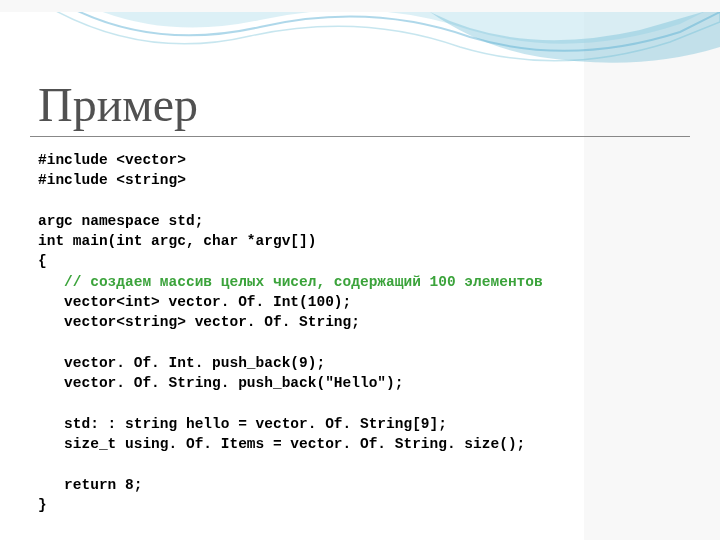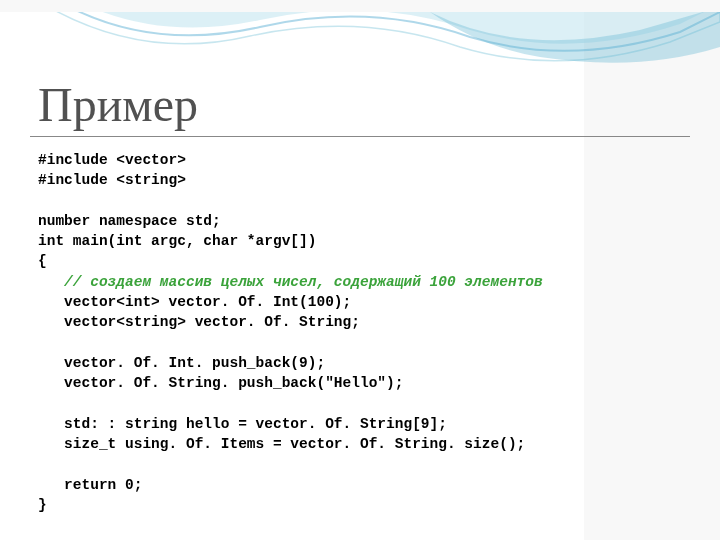--- a/index.html
+++ b/index.html
@@ -48,49 +48,49 @@
       position: absolute;
       top: 138px;
       left: 38px;
       font-family: "Courier New", monospace;
       font-size: 14.5px;
       font-weight: bold;
       line-height: 1.4;
       color: #000;
       white-space: pre;
     }
-    .comment { color: #3ba33b; font-style: italic; font-weight: bold; }
+    .comment { color: #3ba33b; font-weight: bold; }
   </style>
 </head>
 <body>
 
 <div class="slide">
   <div class="wave-decoration">
     <svg width="720" height="80" viewBox="0 0 720 80">
       <path d="M 60 -10 Q 150 40 260 15 Q 370 -10 470 25 Q 570 55 680 20 L 720 0 L 720 -20 L 60 -20 Z" fill="none" stroke="#6db8d8" stroke-width="2" opacity="0.55"></path>
       <path d="M 60 -20 Q 150 32 260 8 Q 370 -16 470 18 Q 570 48 680 12 L 720 -8 L 720 -20 Z" fill="#bfe3ef" opacity="0.55"></path>
       <path d="M 40 -10 Q 140 50 250 24 Q 360 0 460 35 Q 560 65 670 30 L 720 10 L 720 -20 L 40 -20 Z" fill="none" stroke="#8fcde0" stroke-width="1.5" opacity="0.5"></path>
       <path d="M 430 0 Q 520 45 640 18 L 720 -5 L 720 35 Q 640 60 540 45 Q 480 35 430 0 Z" fill="#5fb4d2" opacity="0.35"></path>
     </svg>
   </div>
 
   <div class="title">Пример</div>
   <div class="title-underline"></div>
 
   <div class="code-block"><span>#include &lt;vector&gt;</span>
 <span>#include &lt;string&gt;</span>
 <span></span>
-<span>number namespace std;</span>
+<span>argc namespace std;</span>
 <span>int main(int argc, char *argv[])</span>
 <span>{</span>
 <span>   </span><span class="comment">// создаем массив целых чисел, содержащий 100 элементов</span>
 <span>   vector&lt;int&gt; vector. Of. Int(100);</span>
 <span>   vector&lt;string&gt; vector. Of. String;</span>
 <span></span>
 <span>   vector. Of. Int. push_back(9);</span>
 <span>   vector. Of. String. push_back("Hello");</span>
 <span></span>
 <span>   std: : string hello = vector. Of. String[9];</span>
 <span>   size_t using. Of. Items = vector. Of. String. size();</span>
 <span></span>
-<span>   return 0;</span>
+<span>   return 8;</span>
 <span>}</span></div>
 </div>
 
 </body></html>

